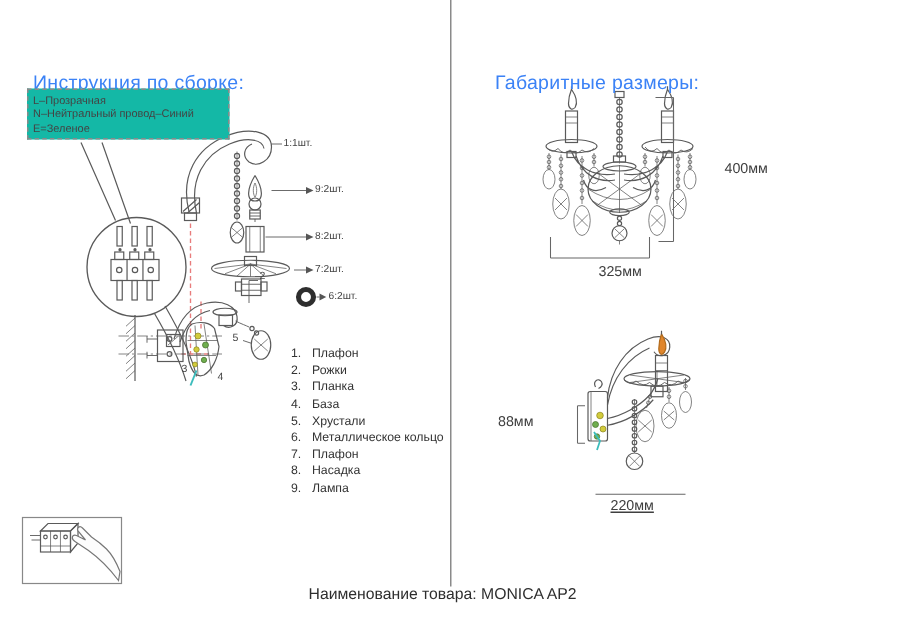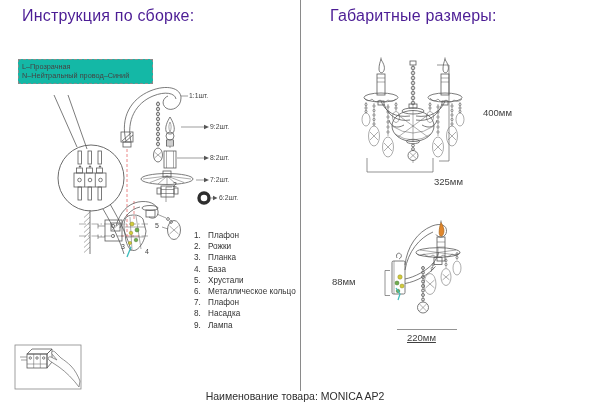--- a/index.html
+++ b/index.html
@@ -1,19 +1,19 @@
 <!DOCTYPE html>
 <html><head>
 <meta charset="utf-8">
 <style>
   html,body{margin:0;padding:0;background:#fff;}
   #page{position:relative;width:600px;height:413px;background:#fff;overflow:hidden;
         font-family:"Liberation Sans", sans-serif;color:#3a3a3a;}
   .abs{position:absolute;}
-  .title{font-size:16px;color:#4c1d95;letter-spacing:.2px;white-space:nowrap;}
+  .title{font-size:13px;color:#3b82f6;letter-spacing:.2px;white-space:nowrap;margin-top:40px;}
   #divider{left:300px;top:0;width:1px;height:391px;background:#8a8a8a;}
   #legend-box{left:18px;top:59px;width:127px;border:1px dashed #8a8a8a;background:#14b8a6;
               padding:2px 3px;font-size:7.3px;line-height:9.3px;color:#444;white-space:nowrap;}
   .callout{font-size:6.8px;color:#444;white-space:nowrap;}
   .dnum{font-size:7px;color:#444;}
   #parts-list{left:194px;top:230px;font-size:8.2px;color:#333;}
   .plist-row{display:flex;height:11.2px;line-height:11.2px;white-space:nowrap;}
   .pnum{width:14px;}
   .dim{font-size:9.5px;color:#3f3f3f;white-space:nowrap;}
   #footer{left:0;top:390px;width:590px;text-align:center;font-size:10.5px;color:#2e2e2e;}
@@ -344,20 +344,21 @@
   </svg>
 
   <div id="divider" class="abs"></div>
 
   <div class="abs title" style="left:22px;top:7px;">Инструкция по сборке:</div>
   <div class="abs title" style="left:330px;top:7px;">Габаритные размеры:</div>
 
   <div id="legend-box" class="abs">
     <div>L–Прозрачная</div>
     <div>N–Нейтральный провод–Синий</div>
+    <div>E=Зеленое</div>
   </div>
 
   <div class="abs callout" style="left:189px;top:92px;">1:1шт.</div>
   <div class="abs callout" style="left:210px;top:123px;">9:2шт.</div>
   <div class="abs callout" style="left:210px;top:154px;">8:2шт.</div>
   <div class="abs callout" style="left:210px;top:176px;">7:2шт.</div>
   <div class="abs callout" style="left:219px;top:194px;">6:2шт.</div>
 
   <div class="abs dnum" style="left:173px;top:181px;">2</div>
   <div class="abs dnum" style="left:121px;top:243px;">3</div>
@@ -397,19 +398,19 @@
         <span class="pnum">8.</span>
         <span>Насадка</span>
       </div>
     <div class="plist-row">
         <span class="pnum">9.</span>
         <span>Лампа</span>
       </div>
   </div>
 
   <div class="abs dim" style="left:483px;top:107px;">400мм</div>
-  <div class="abs dim" style="left:399px;top:176px;margin-left:35px;">325мм</div>
+  <div class="abs dim" style="left:399px;top:176px;">325мм</div>
   <div class="abs dim" style="left:332px;top:276px;">88мм</div>
   <div class="abs dim" style="left:407px;top:332px;text-decoration:underline;">220мм</div>
 
   <div id="footer" class="abs">Наименование товара: MONICA AP2</div>
 
 </div>
 
 </body></html>

